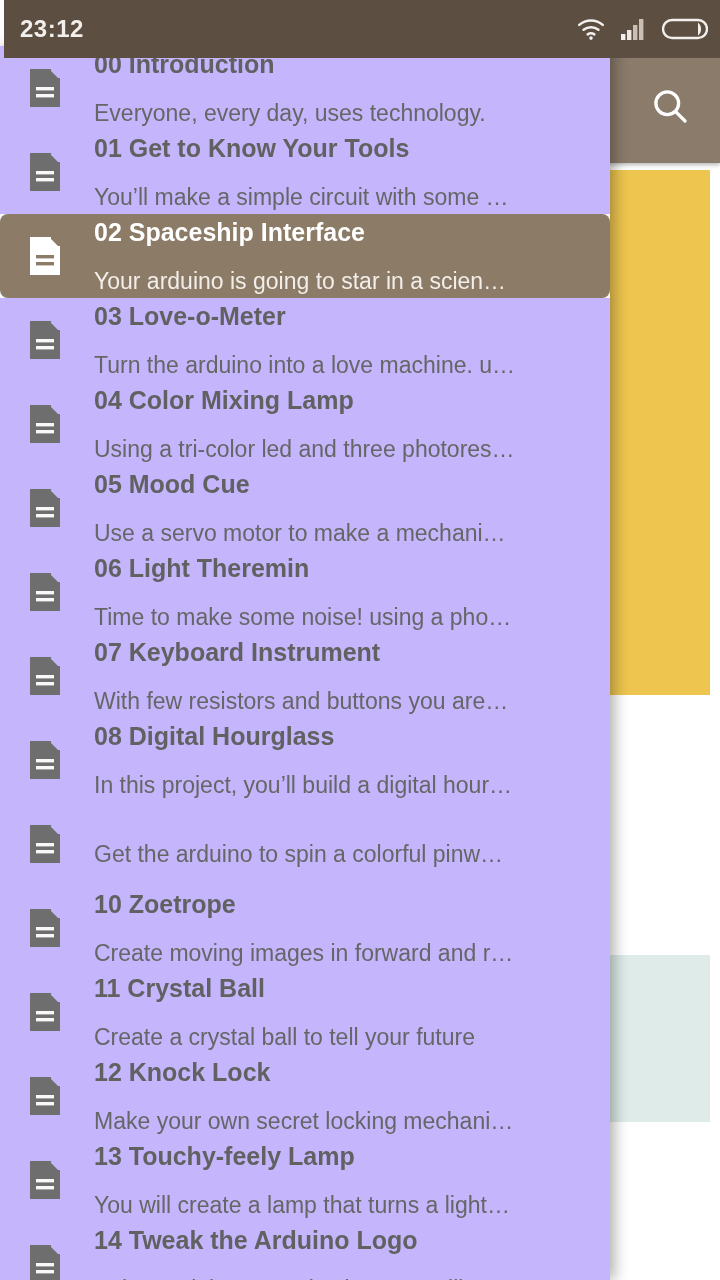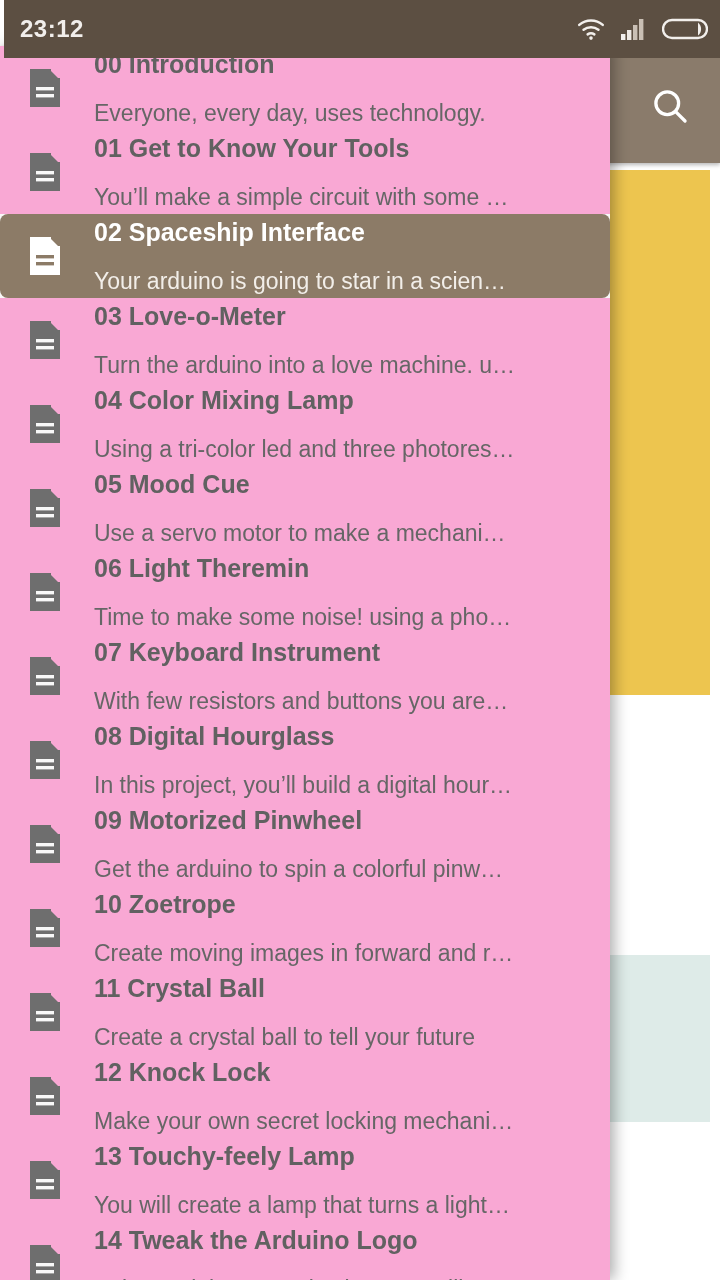--- a/index.html
+++ b/index.html
@@ -109,21 +109,21 @@
     list-style:none;
     margin:0; padding:0;
   }
   .drawer-item{
     position:relative;
     height:84px;
     display:flex;
     align-items:center;
     box-sizing:border-box;
     padding-left:28px;
-    background:#f9a8d4;
+    background:#c4b5fd;
   }
   .drawer-item.selected{ background:#8C7B67;border-radius:8px; }
   .item-icon{
     width:50px; flex:0 0 50px;
     display:flex; align-items:center; justify-content:flex-start;
   }
   .item-icon svg{display:block;}
   .item-text{
     margin-left:16px;
     min-width:0;
@@ -320,21 +320,20 @@
         <span class="item-icon">
           <svg width="34" height="42" viewBox="0 0 34 42">
             <path d="M2 2 h19 l11 11 v27 a0 0 0 0 1 0 0 H2 Z" fill="#6E6E6E"></path>
             <path d="M21 2 l11 11 h-11 Z" fill="#F8F8F8" opacity="0"></path>
             <path d="M22 2 v10 h10" fill="none" stroke="#6E6E6E" stroke-width="2"></path>
             <rect x="8" y="20" width="18" height="3.4" fill="#F8F8F8"></rect>
             <rect x="8" y="27" width="18" height="3.4" fill="#F8F8F8"></rect>
           </svg>
         </span>
         <div class="item-text">
-          <div class="item-title">09 Motorized Pinwheel</div>
           <div class="item-sub">Get the arduino to spin a colorful pinw…</div>
         </div>
       </li>
       <li class="drawer-item">
         <span class="item-icon">
           <svg width="34" height="42" viewBox="0 0 34 42">
             <path d="M2 2 h19 l11 11 v27 a0 0 0 0 1 0 0 H2 Z" fill="#6E6E6E"></path>
             <path d="M21 2 l11 11 h-11 Z" fill="#F8F8F8" opacity="0"></path>
             <path d="M22 2 v10 h10" fill="none" stroke="#6E6E6E" stroke-width="2"></path>
             <rect x="8" y="20" width="18" height="3.4" fill="#F8F8F8"></rect>

